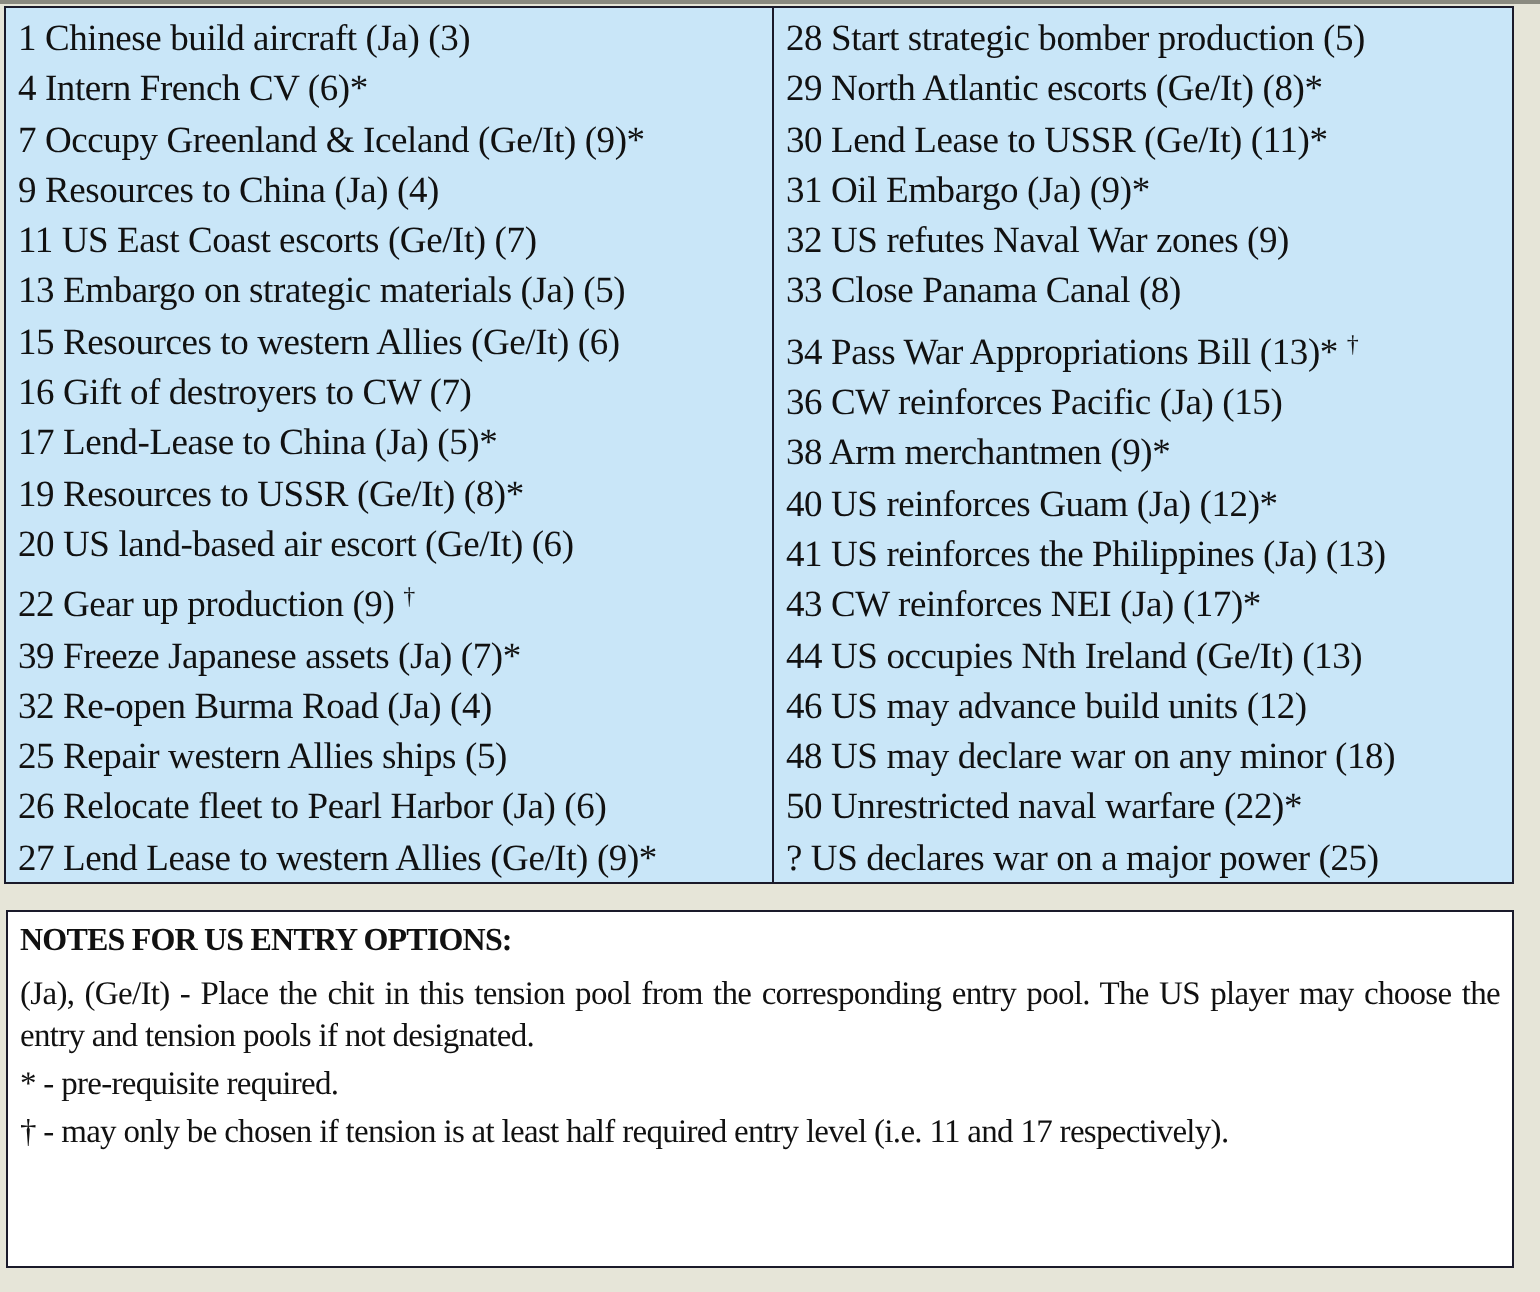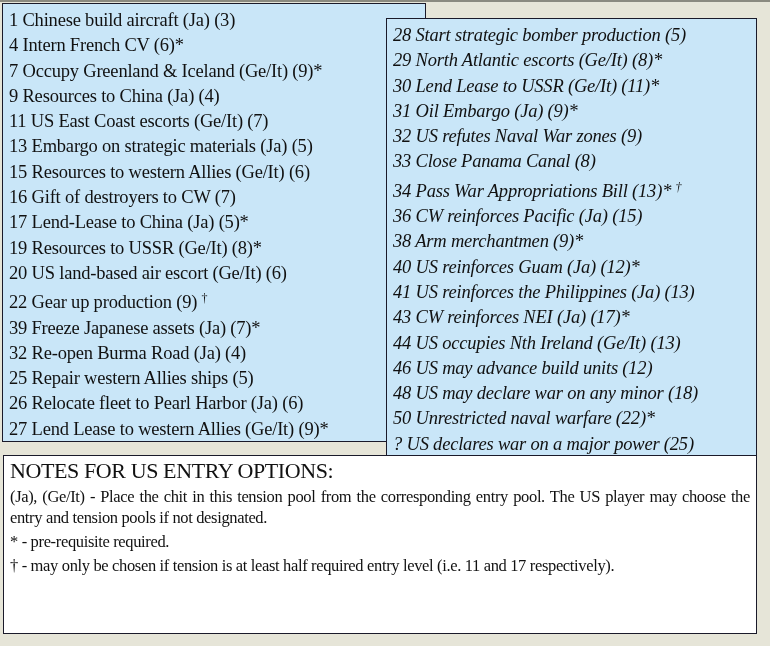--- a/index.html
+++ b/index.html
@@ -14,35 +14,35 @@
     position: absolute; left: 0; top: 0; width: 770px; height: 2px; background: #8a8a80;
   }
   .panel {
     position: absolute;
     background: #c9e6f8;
     border: 1px solid #1a1a2a;
     box-sizing: border-box;
     padding-top: 4px;
   }
   #left-panel { left: 2px; top: 3px; width: 424px; height: 439px; }
-  #right-panel { left: 386px; top: 18px; width: 371px; height: 439px; font-style: italic; }
+  #right-panel { left: 386px; top: 3px; width: 371px; height: 439px; }
   .item {
     font-size: 18.5px;
     line-height: 25.3px;
     white-space: nowrap;
     padding-left: 6px;
     letter-spacing: -0.2px;
   }
   .dagger { font-size: 12px; vertical-align: 6px; }
   #notes {
     position: absolute; left: 3px; top: 455px; width: 754px; height: 179px;
     background: #ffffff; border: 1px solid #1a1a2a; box-sizing: border-box;
     padding: 3px 6px 0 6px;
   }
-  .notes-title { font-weight: normal; font-size: 22px; line-height: 24px; letter-spacing: -0.4px; }
+  .notes-title { font-weight: bold; font-size: 16px; line-height: 24px; letter-spacing: -0.4px; }
   .note { font-size: 16.5px; line-height: 21px; margin-top: 3px; letter-spacing: -0.35px; }
   .note.justify { text-align: justify; }
 </style>
 </head>
 <body>
 
 <div class="topbar"></div>
 
 <div class="panel" id="left-panel">
   <div class="item"><span>1  Chinese build aircraft (Ja) (3)</span></div>

